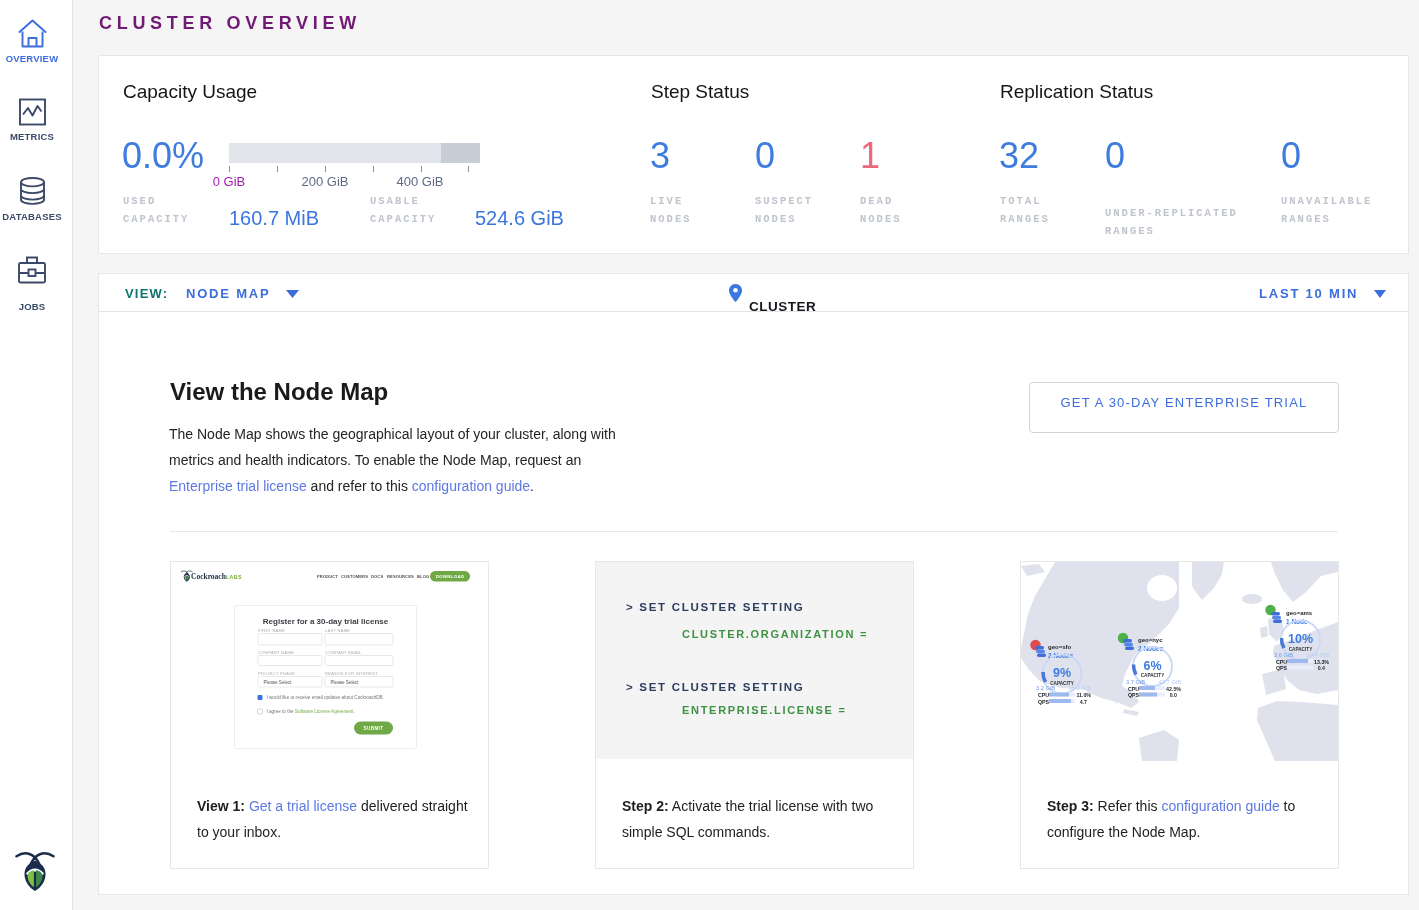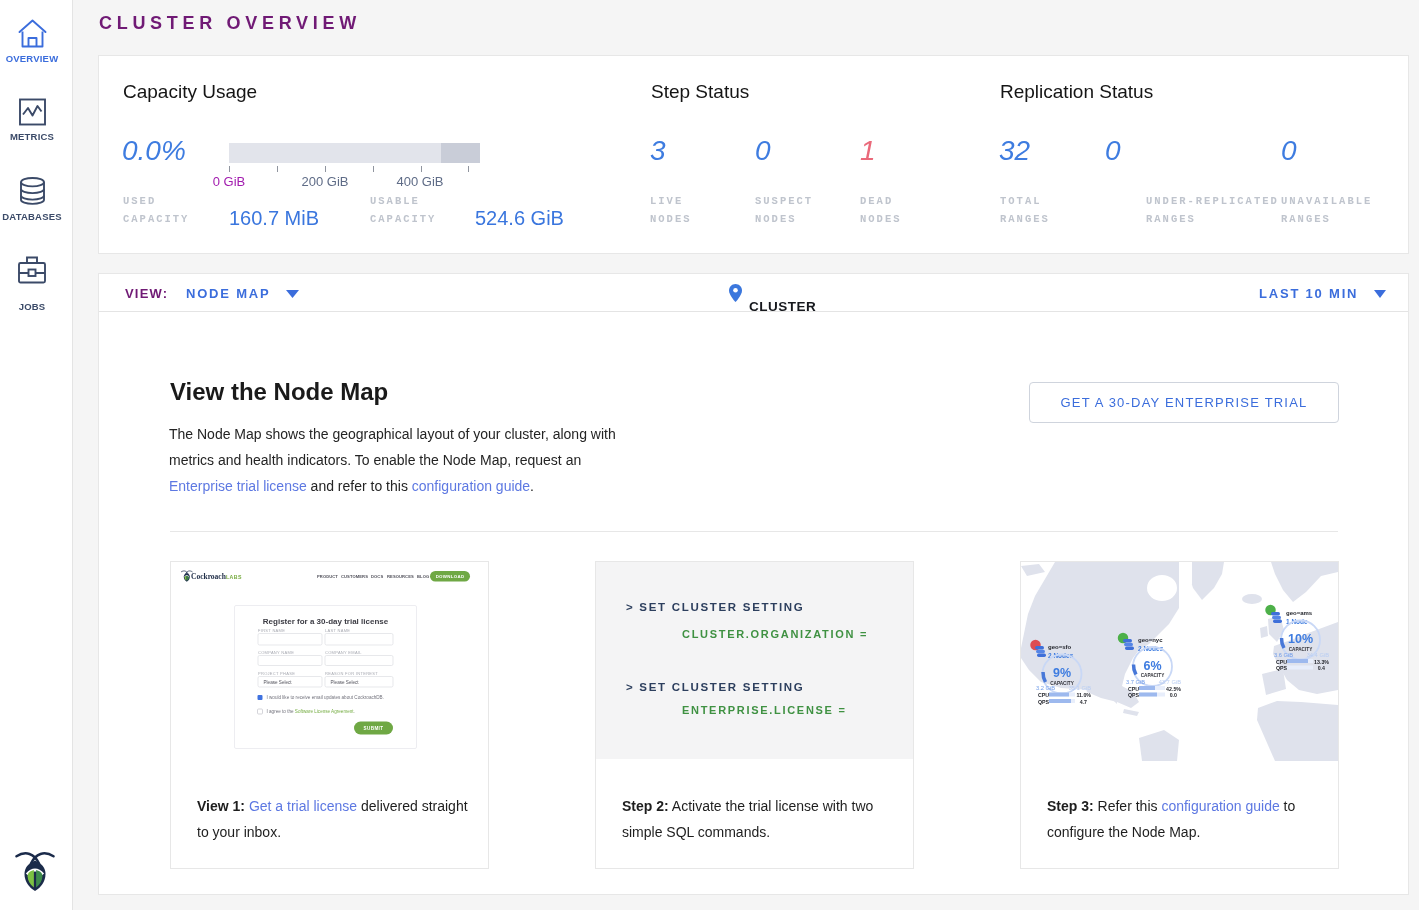--- a/index.html
+++ b/index.html
@@ -12,34 +12,34 @@
 .navitem { position:absolute; width:64px; text-align:center; }
 .navlabel { font-size:9.5px; font-weight:bold; letter-spacing:0.2px; color:#3b4a68; }
 .navlabel.active { color:#3b6ddc; }
 
 
 #pagetitle { position:absolute; left:99px; top:13px; font-size:18px; font-weight:bold; letter-spacing:4.7px; color:#701a75; }
 
 
 #summary { position:absolute; left:98px; top:55px; width:1311px; height:199px; background:#fff; border:1px solid #e7e7e7; }
 .sechead { position:absolute; font-size:19px; font-weight:normal; color:#151515; }
-.bignum { position:absolute; font-size:28px; color:#3e7ce0;font-style:italic; }
+.bignum { position:absolute; font-size:36px; color:#3e7ce0; }
 .bignum.red { color:#ea697a; }
 .mlabel { position:absolute; font-size:10.5px; font-weight:bold; letter-spacing:2px; color:#bfc4cd; line-height:18px;font-family:Liberation Mono, monospace; }
 .bval { position:absolute; font-size:20px; color:#3a76de; }
 
 
 #mainpanel { position:absolute; left:98px; top:273px; width:1311px; height:622px; background:#fff; border:1px solid #e7e7e7; }
 #viewbar { position:absolute; left:0; top:0; width:100%; height:38px; border-bottom:1px solid #e4e4e4; }
 .vtext { font-size:13px; font-weight:bold; letter-spacing:1.8px; }
 
 h2 { position:absolute; left:71px; top:104px; font-size:24px; font-weight:bold; color:#1a1a1a; }
 #para { position:absolute; left:70px; top:147px; width:470px; font-size:14px; line-height:26px; color:#242424; }
 a.lnk { color:#5d78e2; text-decoration:none; }
-#trialbtn { position:absolute; left:930px; top:108px; width:310px; height:41px; border:1px solid #cfd4dd; border-radius:4px; color:#3b6ddc; font-size:13px; letter-spacing:1.2px; text-align:center; line-height:39px; background:#fff; }
+#trialbtn { position:absolute; left:930px; top:108px; width:310px; height:51px; border:1px solid #cfd4dd; border-radius:4px; color:#3b6ddc; font-size:13px; letter-spacing:1.2px; text-align:center; line-height:39px; background:#fff; }
 #hr1 { position:absolute; left:71px; top:257px; width:1168px; height:1px; background:#e7e7e7; }
 
 
 .card { position:absolute; top:287px; width:319px; height:308px; background:#fff; border:1px solid #e7e7e7; }
 .caption { position:absolute; left:26px; top:231px; width:276px; font-size:14px; line-height:26px; color:#1e1e1e; }
 .code1 { font-size:11.5px; font-weight:bold; letter-spacing:1.7px; color:#2d3f5e; }
 .code2 { font-size:11px; font-weight:bold; letter-spacing:1.7px; color:#3f9142; }
 </style>
 </head>
 <body>
@@ -119,27 +119,27 @@
   <div class="bignum red" style="left:761px; top:79px;">1</div>
   <div class="mlabel" style="left:551px; top:136px;">LIVE<br>NODES</div>
   <div class="mlabel" style="left:656px; top:136px;">SUSPECT<br>NODES</div>
   <div class="mlabel" style="left:761px; top:136px;">DEAD<br>NODES</div>
 
   <div class="sechead" style="left:901px; top:25px;">Replication Status</div>
   <div class="bignum" style="left:900px; top:79px;">32</div>
   <div class="bignum" style="left:1006px; top:79px;">0</div>
   <div class="bignum" style="left:1182px; top:79px;">0</div>
   <div class="mlabel" style="left:901px; top:136px;">TOTAL<br>RANGES</div>
-  <div class="mlabel" style="left:1006px; top:136px;margin-left:41px;">UNDER-REPLICATED<br>RANGES</div>
+  <div class="mlabel" style="left:1006px; top:148px;">UNDER-REPLICATED<br>RANGES</div>
   <div class="mlabel" style="left:1182px; top:136px;">UNAVAILABLE<br>RANGES</div>
 </div>
 
 <div id="mainpanel">
   <div id="viewbar">
-    <span class="vtext abs" style="left:26px; top:12px; color:#701a75; letter-spacing:1.2px;">VIEW:</span>
+    <span class="vtext abs" style="left:26px; top:12px; color:#0f766e; letter-spacing:1.2px;">VIEW:</span>
     <span class="vtext abs" style="left:87px; top:12px; color:#3b6ddc;">NODE MAP</span>
     <svg class="abs" style="left:187px; top:16px;" width="13" height="8" viewBox="0 0 13 8">
         <path d="M0 0 H13 L6.5 8 Z" fill="#3b6ddc"></path>
       </svg>
     <svg class="abs" style="left:630px; top:10px;" width="13" height="18" viewBox="0 0 13 18">
         <path d="M6.5 0 C2.9 0 0 2.9 0 6.5 C0 11.4 6.5 18 6.5 18 C6.5 18 13 11.4 13 6.5 C13 2.9 10.1 0 6.5 0 Z" fill="#3b77dd"></path>
         <circle cx="6.5" cy="6.3" r="2.3" fill="#fff"></circle>
       </svg>
     <span class="abs" style="left:650px; top:25px; font-size:13.5px; font-weight:bold; letter-spacing:0.5px; color:#16181d;">CLUSTER</span>
     <span class="vtext abs" style="left:1160px; top:12px; color:#3b6ddc;">LAST 10 MIN</span>

